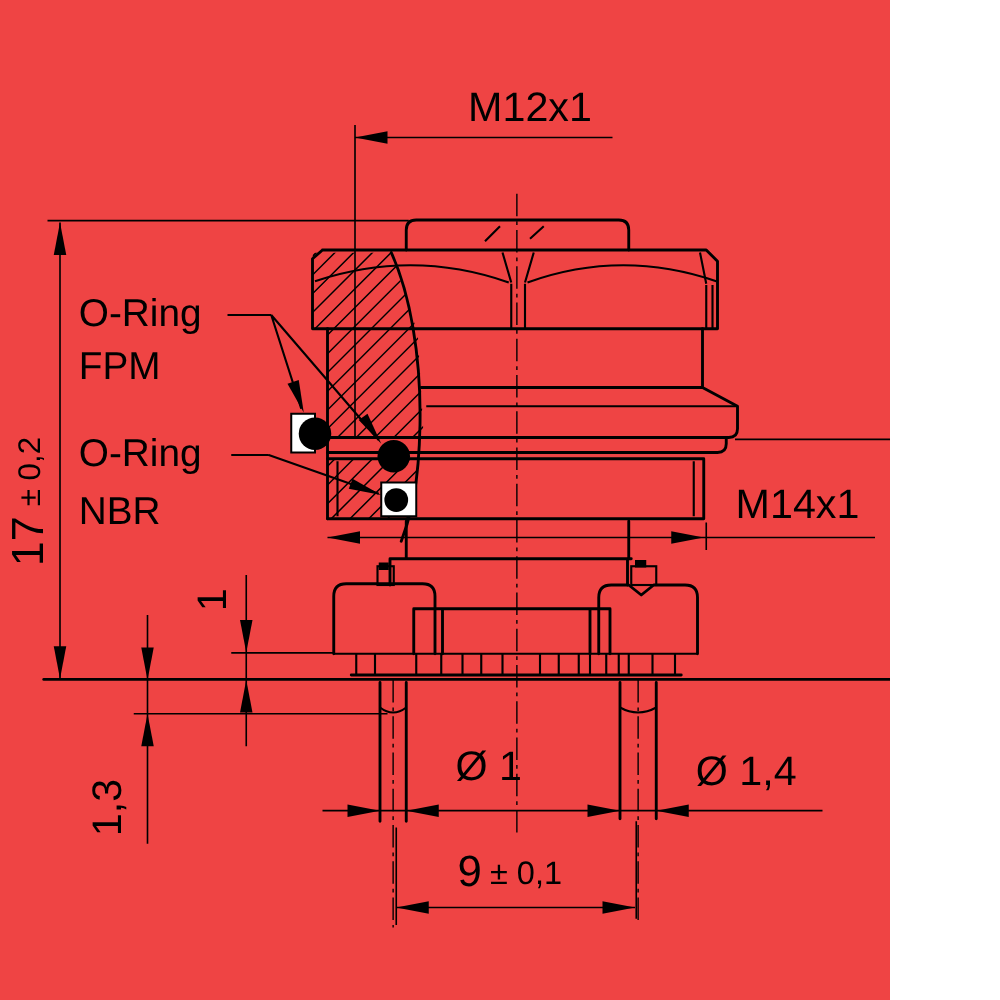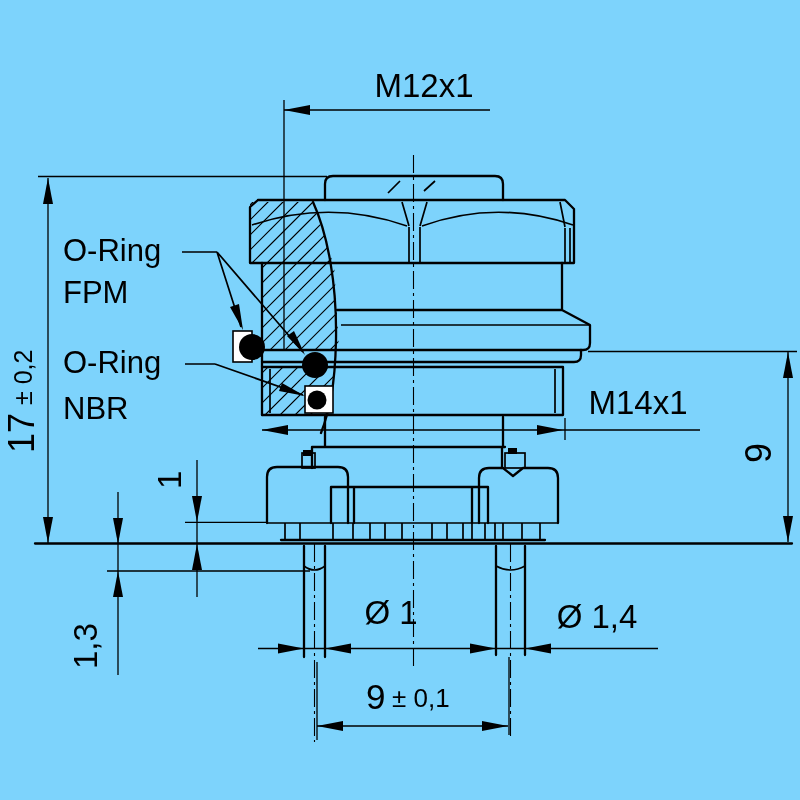--- a/index.html
+++ b/index.html
@@ -1,16 +1,16 @@
 <!DOCTYPE html>
 <html><head>
 <meta charset="utf-8">
 <style>
   html,body{margin:0;padding:0;background:#ffffff;}
-  .stage{width:800px;height:800px;position:relative;background:#7dd3fc;overflow:hidden;}
+  .stage{width:712px;height:800px;position:relative;background:#ef4444;overflow:hidden;}
   svg{display:block;}
   text{font-family:"Liberation Sans","DejaVu Sans",sans-serif;fill:#000;}
   .t  {stroke:#000;stroke-width:1.3;fill:none;}
   .m  {stroke:#000;stroke-width:1.7;fill:none;}
   .h  {stroke:#000;stroke-width:2.3;fill:none;stroke-linejoin:round;stroke-linecap:round;}
   .cl {stroke:#000;stroke-width:1.1;fill:none;stroke-dasharray:18 4 3 4;}
   .hatch{stroke:#000;stroke-width:1.2;fill:none;}
   .ah {fill:#000;stroke:none;}
   .wbox{fill:#fff;stroke:#000;stroke-width:1.6;}
 </style>

